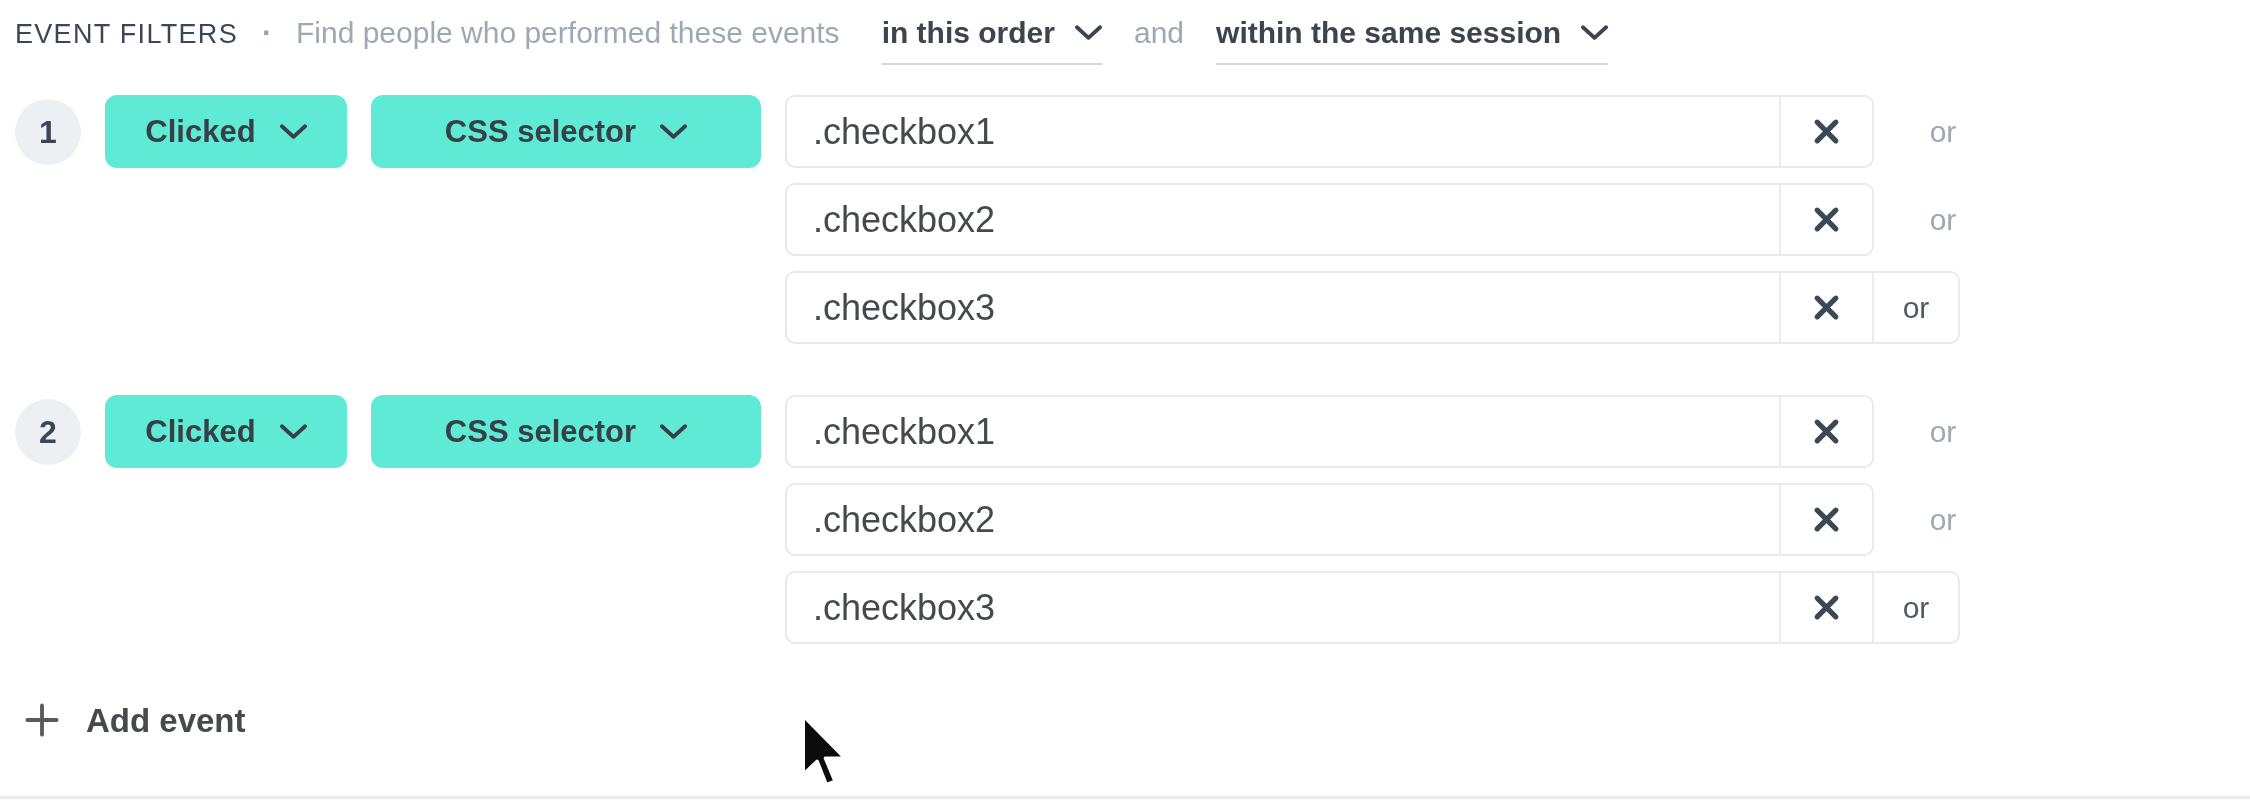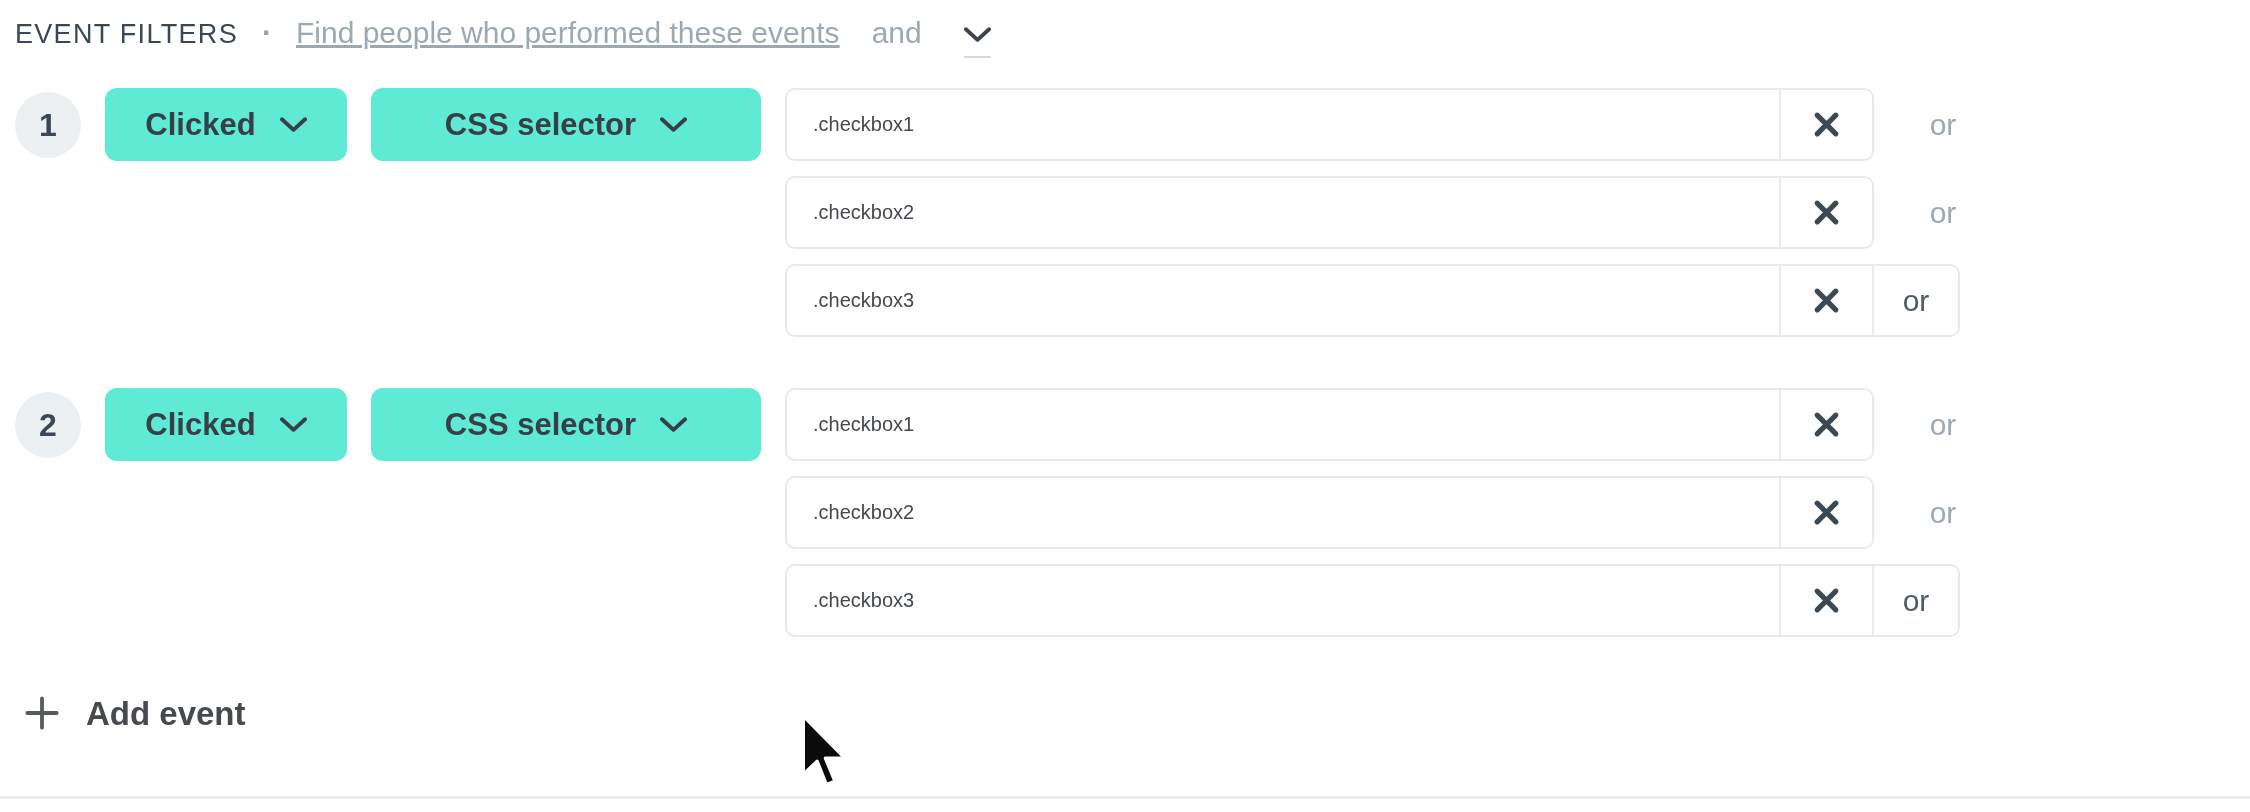--- a/index.html
+++ b/index.html
@@ -14,21 +14,21 @@
   .hdr {
     display:flex; align-items:baseline;
     padding:16px 0 0 15px;
     white-space:nowrap;
   }
   .hdr-title {
     font-size:27px; font-weight:400; letter-spacing:1.3px;
     color:#3b4757;
   }
   .hdr-dot { color:#98a3af; font-size:30px; font-weight:700; margin:0 24px; }
-  .hdr-desc { color:#9da8b3; font-size:30px;text-decoration:underline; }
+  .hdr-desc { color:#9da8b3; font-size:30px; }
   .hdr-dd {
     display:inline-flex; align-items:center; gap:20px;
     margin-left:42px;
     font-size:30px; font-weight:700; color:#3d444d;
     border-bottom:2px solid #d3d8dd;
     padding-bottom:13px;
     cursor:pointer;
   }
   .hdr-and { color:#9da8b3; font-size:30px; margin-left:32px;text-align:center; }
   .hdr-dd + .hdr-and + .hdr-dd { margin-left:32px; }
@@ -64,21 +64,21 @@
   .sel-group {
     display:flex; align-items:stretch;
     height:73px;
     border:2px solid #e6e9ed; border-radius:10px;
     background:#fff; overflow:hidden;
   }
   .sel-input {
     width:992px; height:100%;
     border:none; outline:none; background:transparent;
     padding:0 26px;
-    font-family:inherit; font-size:20px; color:#45494e;
+    font-family:inherit; font-size:36px; color:#45494e;
   }
   .cell-btn {
     border:none; background:#fff; border-left:2px solid #e9ecef;
     display:flex; align-items:center; justify-content:center;
     cursor:pointer; font-family:inherit;
   }
   .clear-btn { width:93px; }
   .or-btn { width:86px; font-size:30px; font-weight:400; color:#4e5a67; }
   .or-label {
     margin-left:26px; width:86px; text-align:center;
@@ -104,24 +104,31 @@
 <body>
 
 
 
 
 <div class="hdr">
   <span class="hdr-title">EVENT FILTERS</span>
   <span class="hdr-dot">·</span>
   <span class="hdr-desc">Find people who performed these events</span>
 
+  <span class="hdr-dd">
+    <span>in this order</span>
+    <svg class="chev" width="27" height="16" viewBox="0 0 28 16">
+        <path d="M2 2 L14 13 L26 2" fill="none" stroke="#3d444d" stroke-width="4" stroke-linecap="round" stroke-linejoin="round"></path>
+      </svg>
+  </span>
 
   <span class="hdr-and">and</span>
 
   <span class="hdr-dd">
+    <span>within the same session</span>
     <svg class="chev" width="27" height="16" viewBox="0 0 28 16">
         <path d="M2 2 L14 13 L26 2" fill="none" stroke="#3d444d" stroke-width="4" stroke-linecap="round" stroke-linejoin="round"></path>
       </svg>
   </span>
 </div>
 
 
 <div class="event first">
   <div class="badge">1</div>
 

